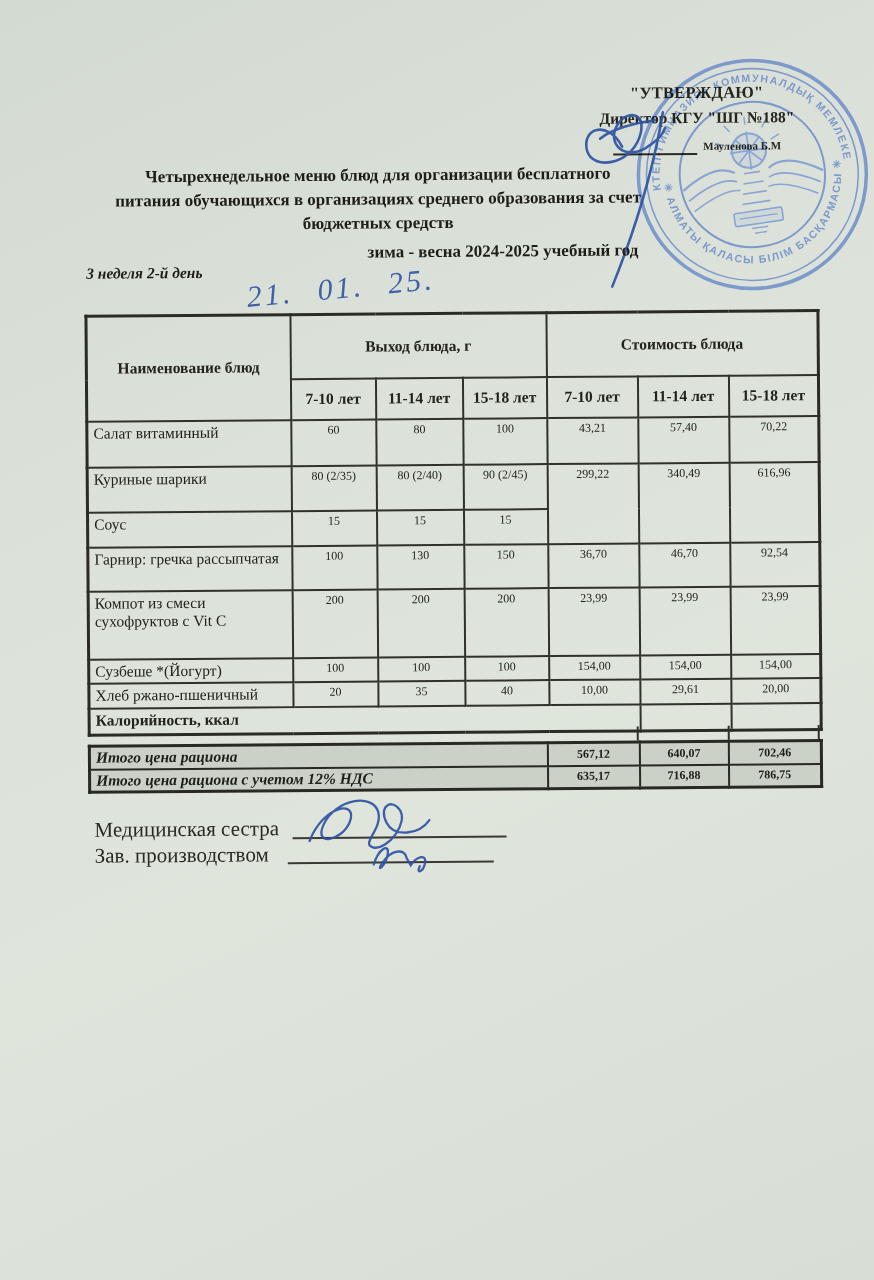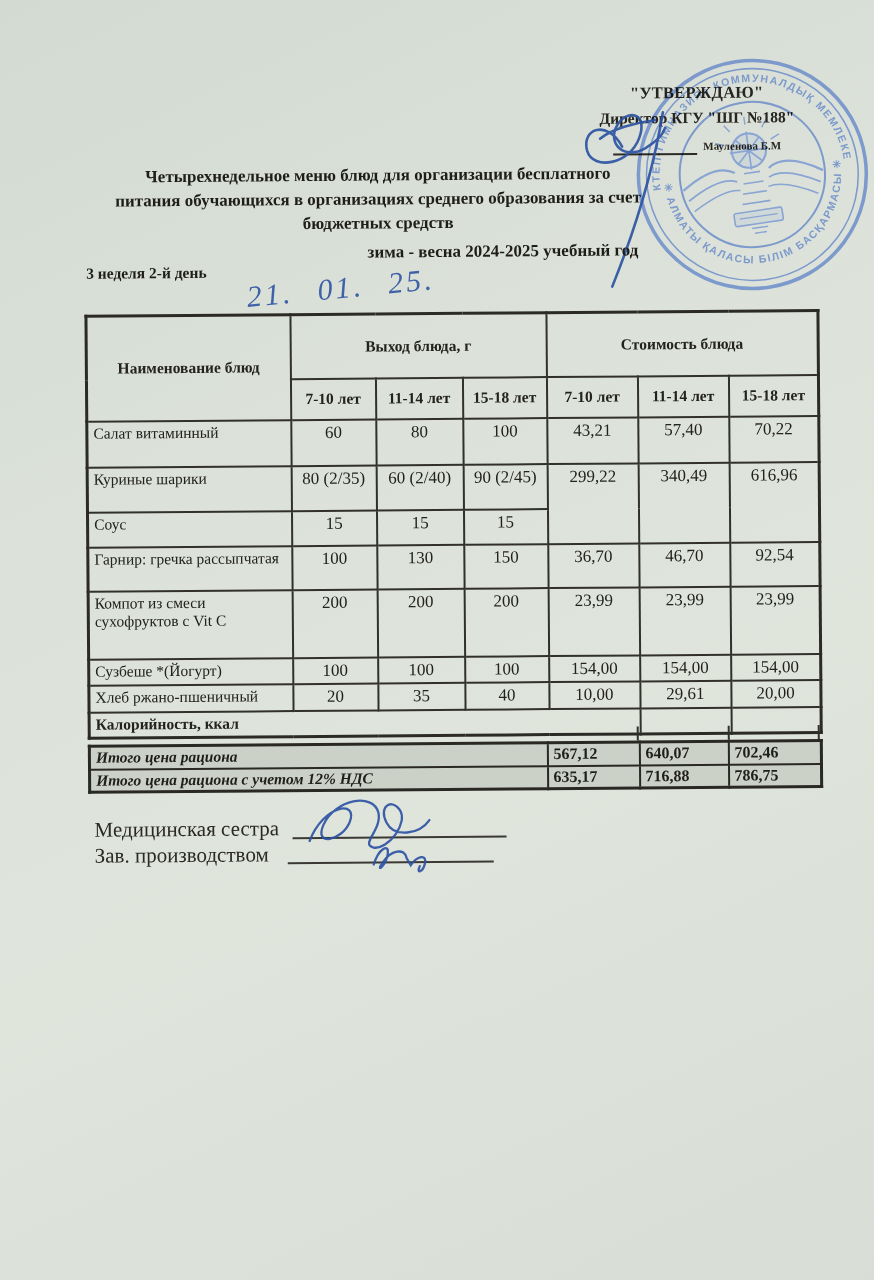--- a/index.html
+++ b/index.html
@@ -24,51 +24,51 @@
 
   
   .stamp{position:absolute;left:634px;top:56px;width:242px;height:242px;opacity:.88;mix-blend-mode:multiply;transform:rotate(-8deg);}
 
   
   .dir-sig{position:absolute;left:570px;top:100px;width:140px;height:200px;pointer-events:none;}
 
   
   .title{position:absolute;left:88px;top:163px;width:585px;text-align:center;font-weight:bold;font-size:17px;line-height:24px;color:#1e1d18;}
   .season{position:absolute;left:300px;top:242px;width:410px;text-align:center;font-weight:bold;font-size:17px;color:#1e1d18;}
-  .day{position:absolute;left:88px;top:262px;font-weight:bold;font-size:15.5px;color:#1e1d18;}
+  .day{position:absolute;left:88px;top:262px;font-weight:bold;font-size:15.5px;color:#1e1d18;font-style:italic;}
   .hand-date{
     position:absolute;left:248px;top:268px;width:240px;
     font-style:italic;font-size:30px;color:#2e54a3;
     transform:rotate(-5deg);letter-spacing:3px;word-spacing:14px;opacity:.9;
   }
 
   
   table{border-collapse:collapse;table-layout:fixed;}
   .menu-table{position:absolute;left:86px;top:312px;width:732px;border:3px solid #2b2a25;}
   .menu-table td,.menu-table th{border:2px solid #31302a;padding:2px 4px;overflow:hidden;}
   .menu-table th{font-size:15.5px;font-weight:bold;text-align:center;vertical-align:middle;color:#23221c;}
   .menu-table td{font-size:15.5px;vertical-align:top;line-height:1.22;color:#23221c;}
   td.dname{text-align:left;padding-left:5px;}
-  td.val{text-align:center;font-size:17px;margin-top:19px;}
+  td.val{text-align:center;font-size:12px;margin-top:19px;}
   tr.hr1{height:64px;} tr.hr2{height:41px;}
   tr.r0{height:46px;} tr.r1{height:45px;} tr.r2{height:35px;}
   tr.r3{height:44px;} tr.r4{height:68px;} tr.r5{height:24px;}
   tr.r6{height:23px;} tr.rcal{height:26px;}
   td.cal{font-weight:bold;text-align:left;padding-left:5px;}
 
   
   .spacer{position:absolute;left:86px;top:728px;width:732px;height:14px;}
   .vline{position:absolute;top:0;width:2px;height:14px;background:#31302a;}
 
   
   .totals-table{position:absolute;left:86px;top:742px;width:732px;border:3px solid #292823;}
   .totals-table td{border:2px solid #292823;background:#cbd1c7;font-size:15.5px;font-weight:bold;color:#1f1e19;padding:1px 5px;vertical-align:middle;}
   .totals-table tr{height:23px;}
   td.tlabel{font-style:italic;text-align:left;}
-  td.tval{text-align:left;font-size:16px;}
+  td.tval{text-align:center;font-size:12px;}
 
   
   .sig-block{position:absolute;left:92px;top:814px;width:500px;}
   .sig-label{font-size:21px;color:#2a2923;line-height:26px;}
   .sline{position:absolute;border-bottom:2px solid #3a3933;}
   .sline1{left:198px;top:22px;width:214px;}
   .sline2{left:193px;top:47px;width:206px;}
   .bottom-sig{position:absolute;left:183px;top:-22px;width:260px;height:100px;pointer-events:none;}
 </style>
 </head>
@@ -163,21 +163,21 @@
         <td class="val">60</td>
         <td class="val">80</td>
         <td class="val">100</td>
         <td class="val">43,21</td>
         <td class="val">57,40</td>
         <td class="val">70,22</td>
       </tr>
       <tr class="r1">
         <td class="dname">Куриные шарики</td>
         <td class="val">80 (2/35)</td>
-        <td class="val">60 (2/40)</td>
+        <td class="val">80 (2/40)</td>
         <td class="val">90 (2/45)</td>
         <td class="val" rowspan="2">299,22</td>
         <td class="val" rowspan="2">340,49</td>
         <td class="val" rowspan="2">616,96</td>
       </tr>
       <tr class="r2">
         <td class="dname">Соус</td>
         <td class="val">15</td>
         <td class="val">15</td>
         <td class="val">15</td>

